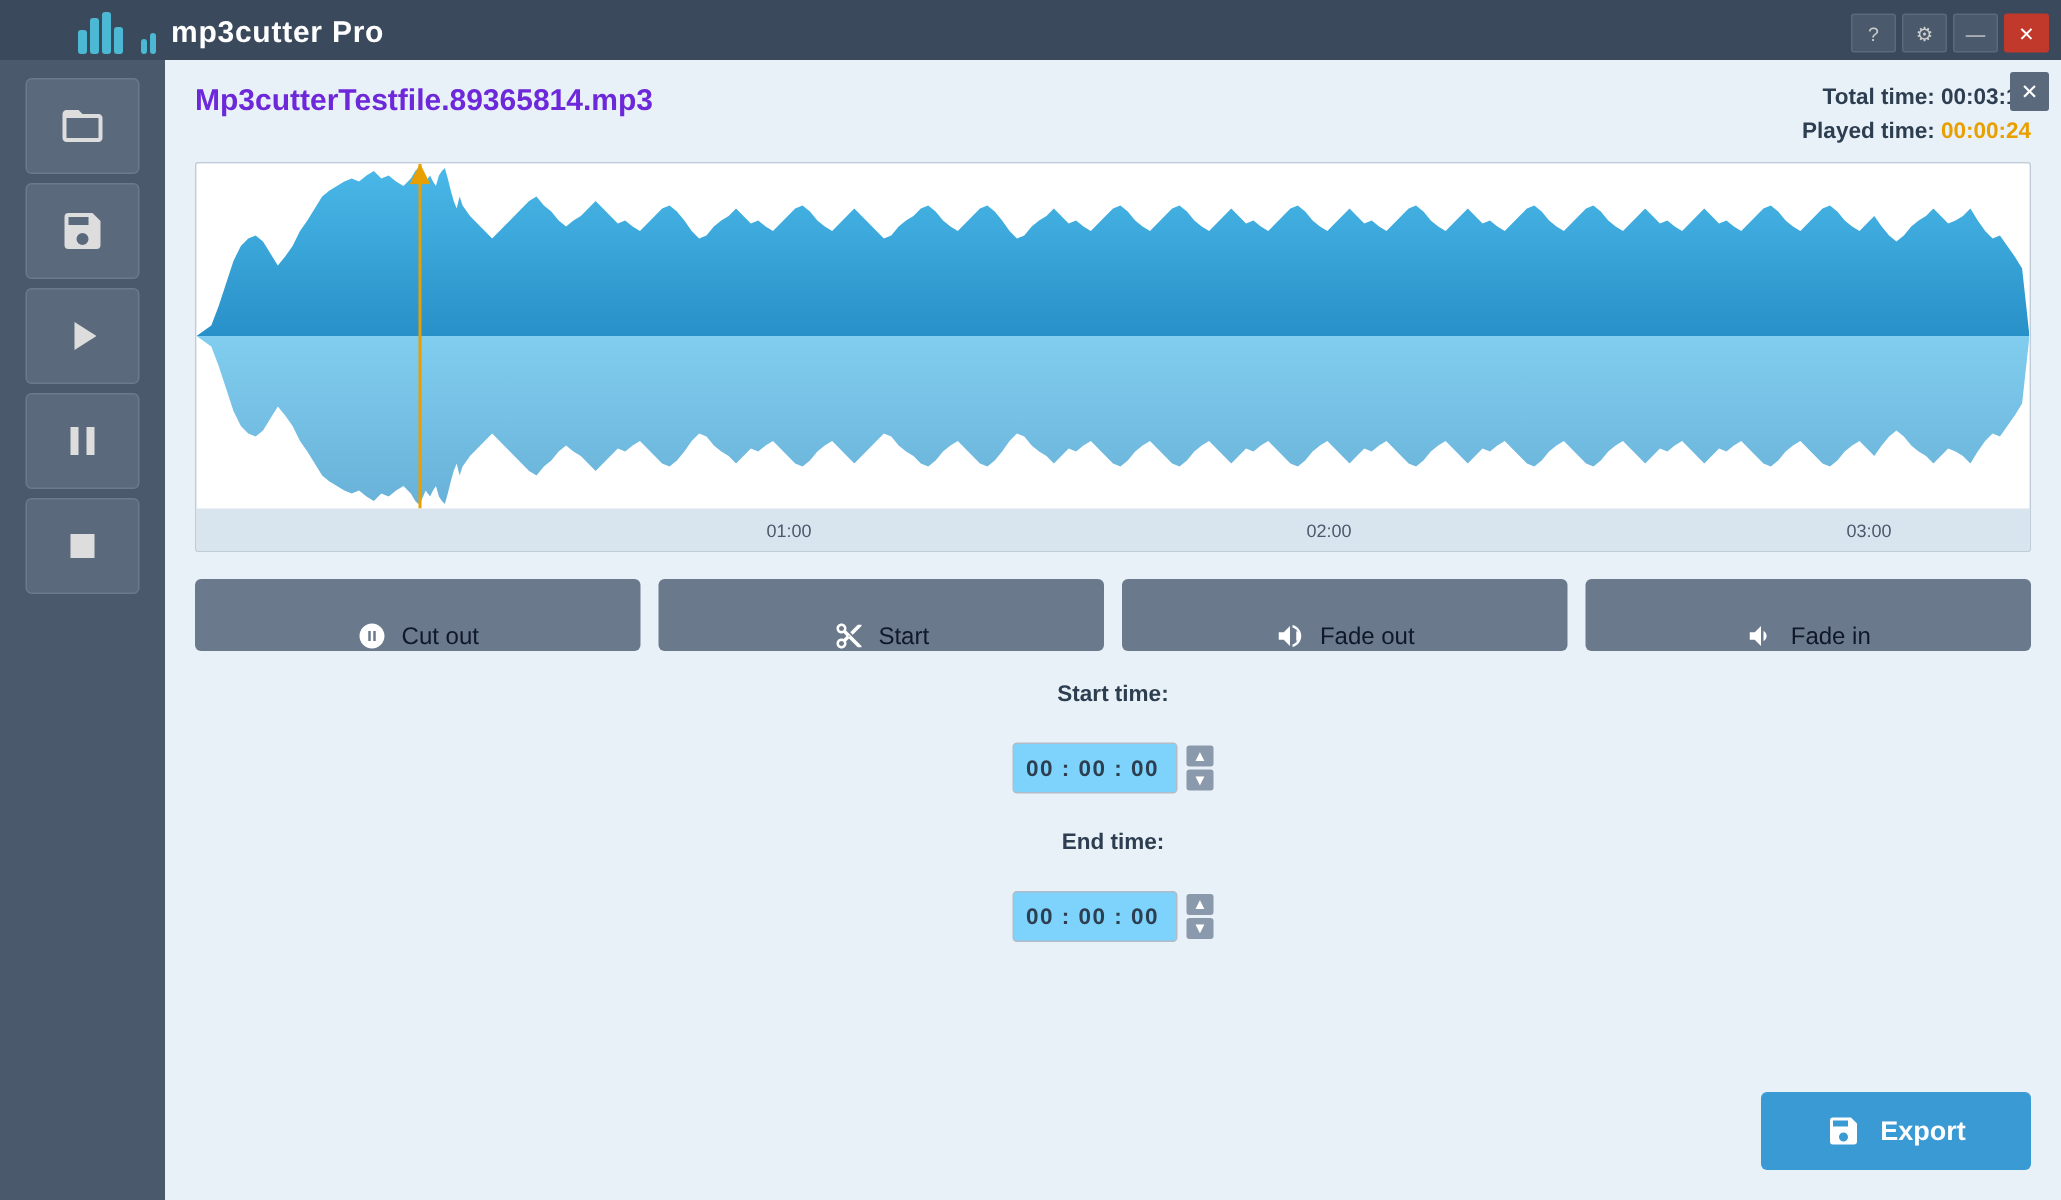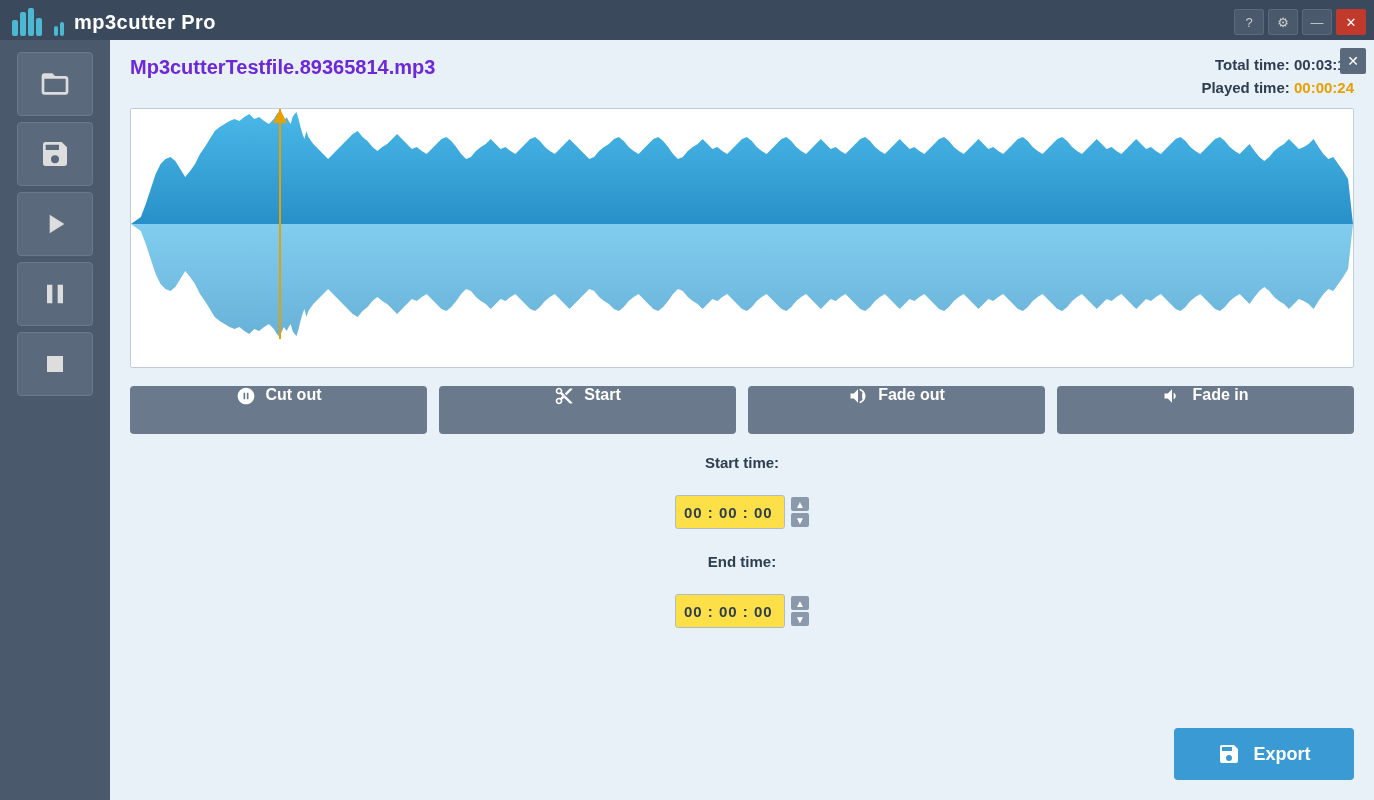--- a/index.html
+++ b/index.html
@@ -15,20 +15,21 @@
 
     
     .title-bar {
       background: #3a4a5c;
       height: 40px;
       display: flex;
       align-items: center;
       justify-content: space-between;
       padding: 4px 8px 0 12px;
       flex-shrink: 0;
+      margin-left: 40px;
     }
     .title-bar-left {
       display: flex;
       align-items: center;
       gap: 10px;
     }
     .app-logo {
       display: flex;
       align-items: flex-end;
       gap: 2px;
@@ -217,25 +218,25 @@
       gap: 12px;
       margin-top: 18px;
       flex-shrink: 0;
     }
     .action-btn {
       flex: 1;
       height: 48px;
       background: #6a7a8c;
       border: none;
       border-radius: 4px;
-      color: #ffffff;
+      color: #0f172a;
       font-size: 16px;
-      font-weight: 700;
-      display: flex;
-      align-items: flex-start;
+      font-weight: 400;
+      display: flex;
+      align-items: flex-end;
       justify-content: center;
       gap: 10px;
       cursor: pointer;
     }
     .action-btn svg { width: 20px; height: 20px; fill: white; flex-shrink: 0; }
 
     
     .time-inputs-row {
       display: flex;
       align-items: center;
@@ -250,21 +251,21 @@
       font-weight: 600;
     }
     .time-input-group {
       display: flex;
       align-items: center;
       gap: 6px;
     }
     .time-input {
       display: flex;
       align-items: center;
-      background: #fde047;
+      background: #7dd3fc;
       border: 1px solid #b0bcc8;
       border-radius: 3px;
       padding: 4px 8px;
       font-size: 15px;
       font-weight: 600;
       color: #2c3e50;
       height: 34px;
       min-width: 110px;
       letter-spacing: 1px;
     }
@@ -468,20 +469,25 @@
             L1200,200 L1205,192 L1210,185 L1215,180 L1220,182 L1225,175 L1230,168 L1235,160
             L1240,115
             L1240,115 L0,115 Z
           "></path>
         </svg>
         
         <div class="playhead"></div>
         <div class="playhead-top"></div>
       </div>
 
+      <div class="timeline">
+        <span class="timeline-marker" style="left: 380px;">01:00</span>
+        <span class="timeline-marker" style="left: 740px;">02:00</span>
+        <span class="timeline-marker" style="left: 1100px;">03:00</span>
+      </div>
     </div>
 
     <div class="controls-row">
 
       <button class="action-btn">
         <svg viewBox="0 0 24 24">
           <path d="M12 2C6.48 2 2 6.48 2 12s4.48 10 10 10 10-4.48 10-10S17.52 2 12 2zm-1 14H9V8h2v8zm4 0h-2V8h2v8z"></path>
         </svg>
         <span>Cut out</span>
       </button>

